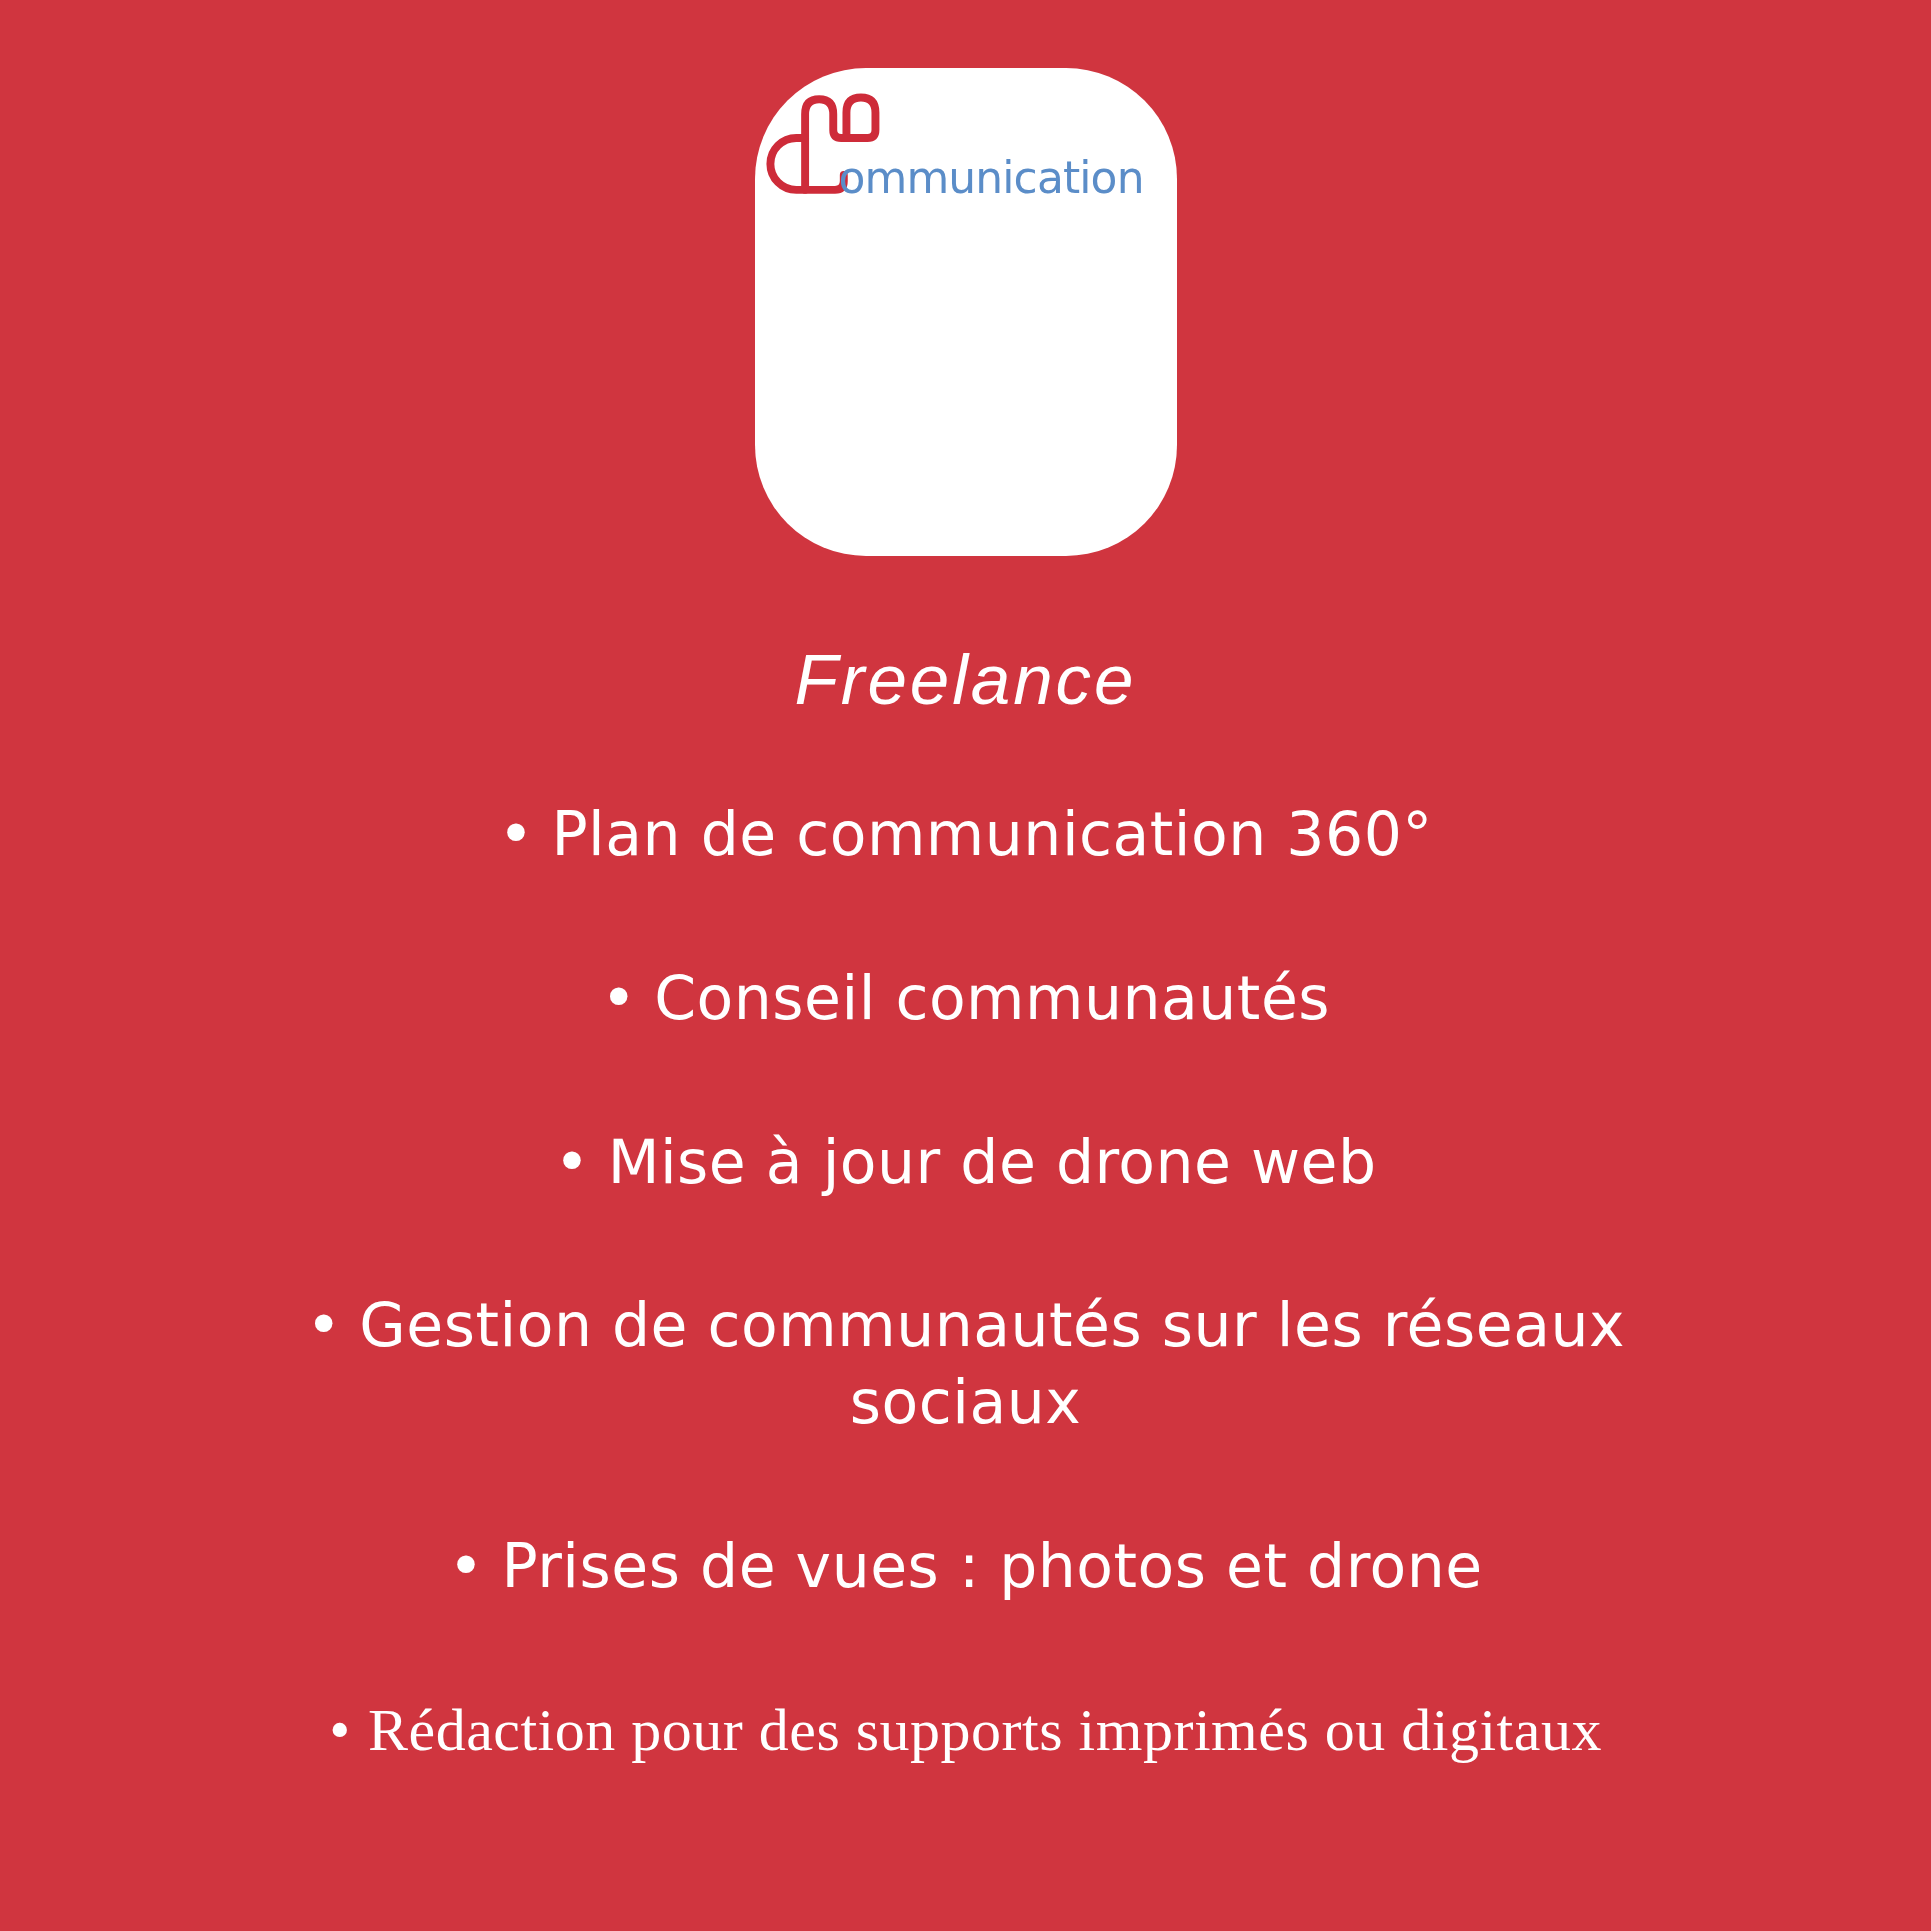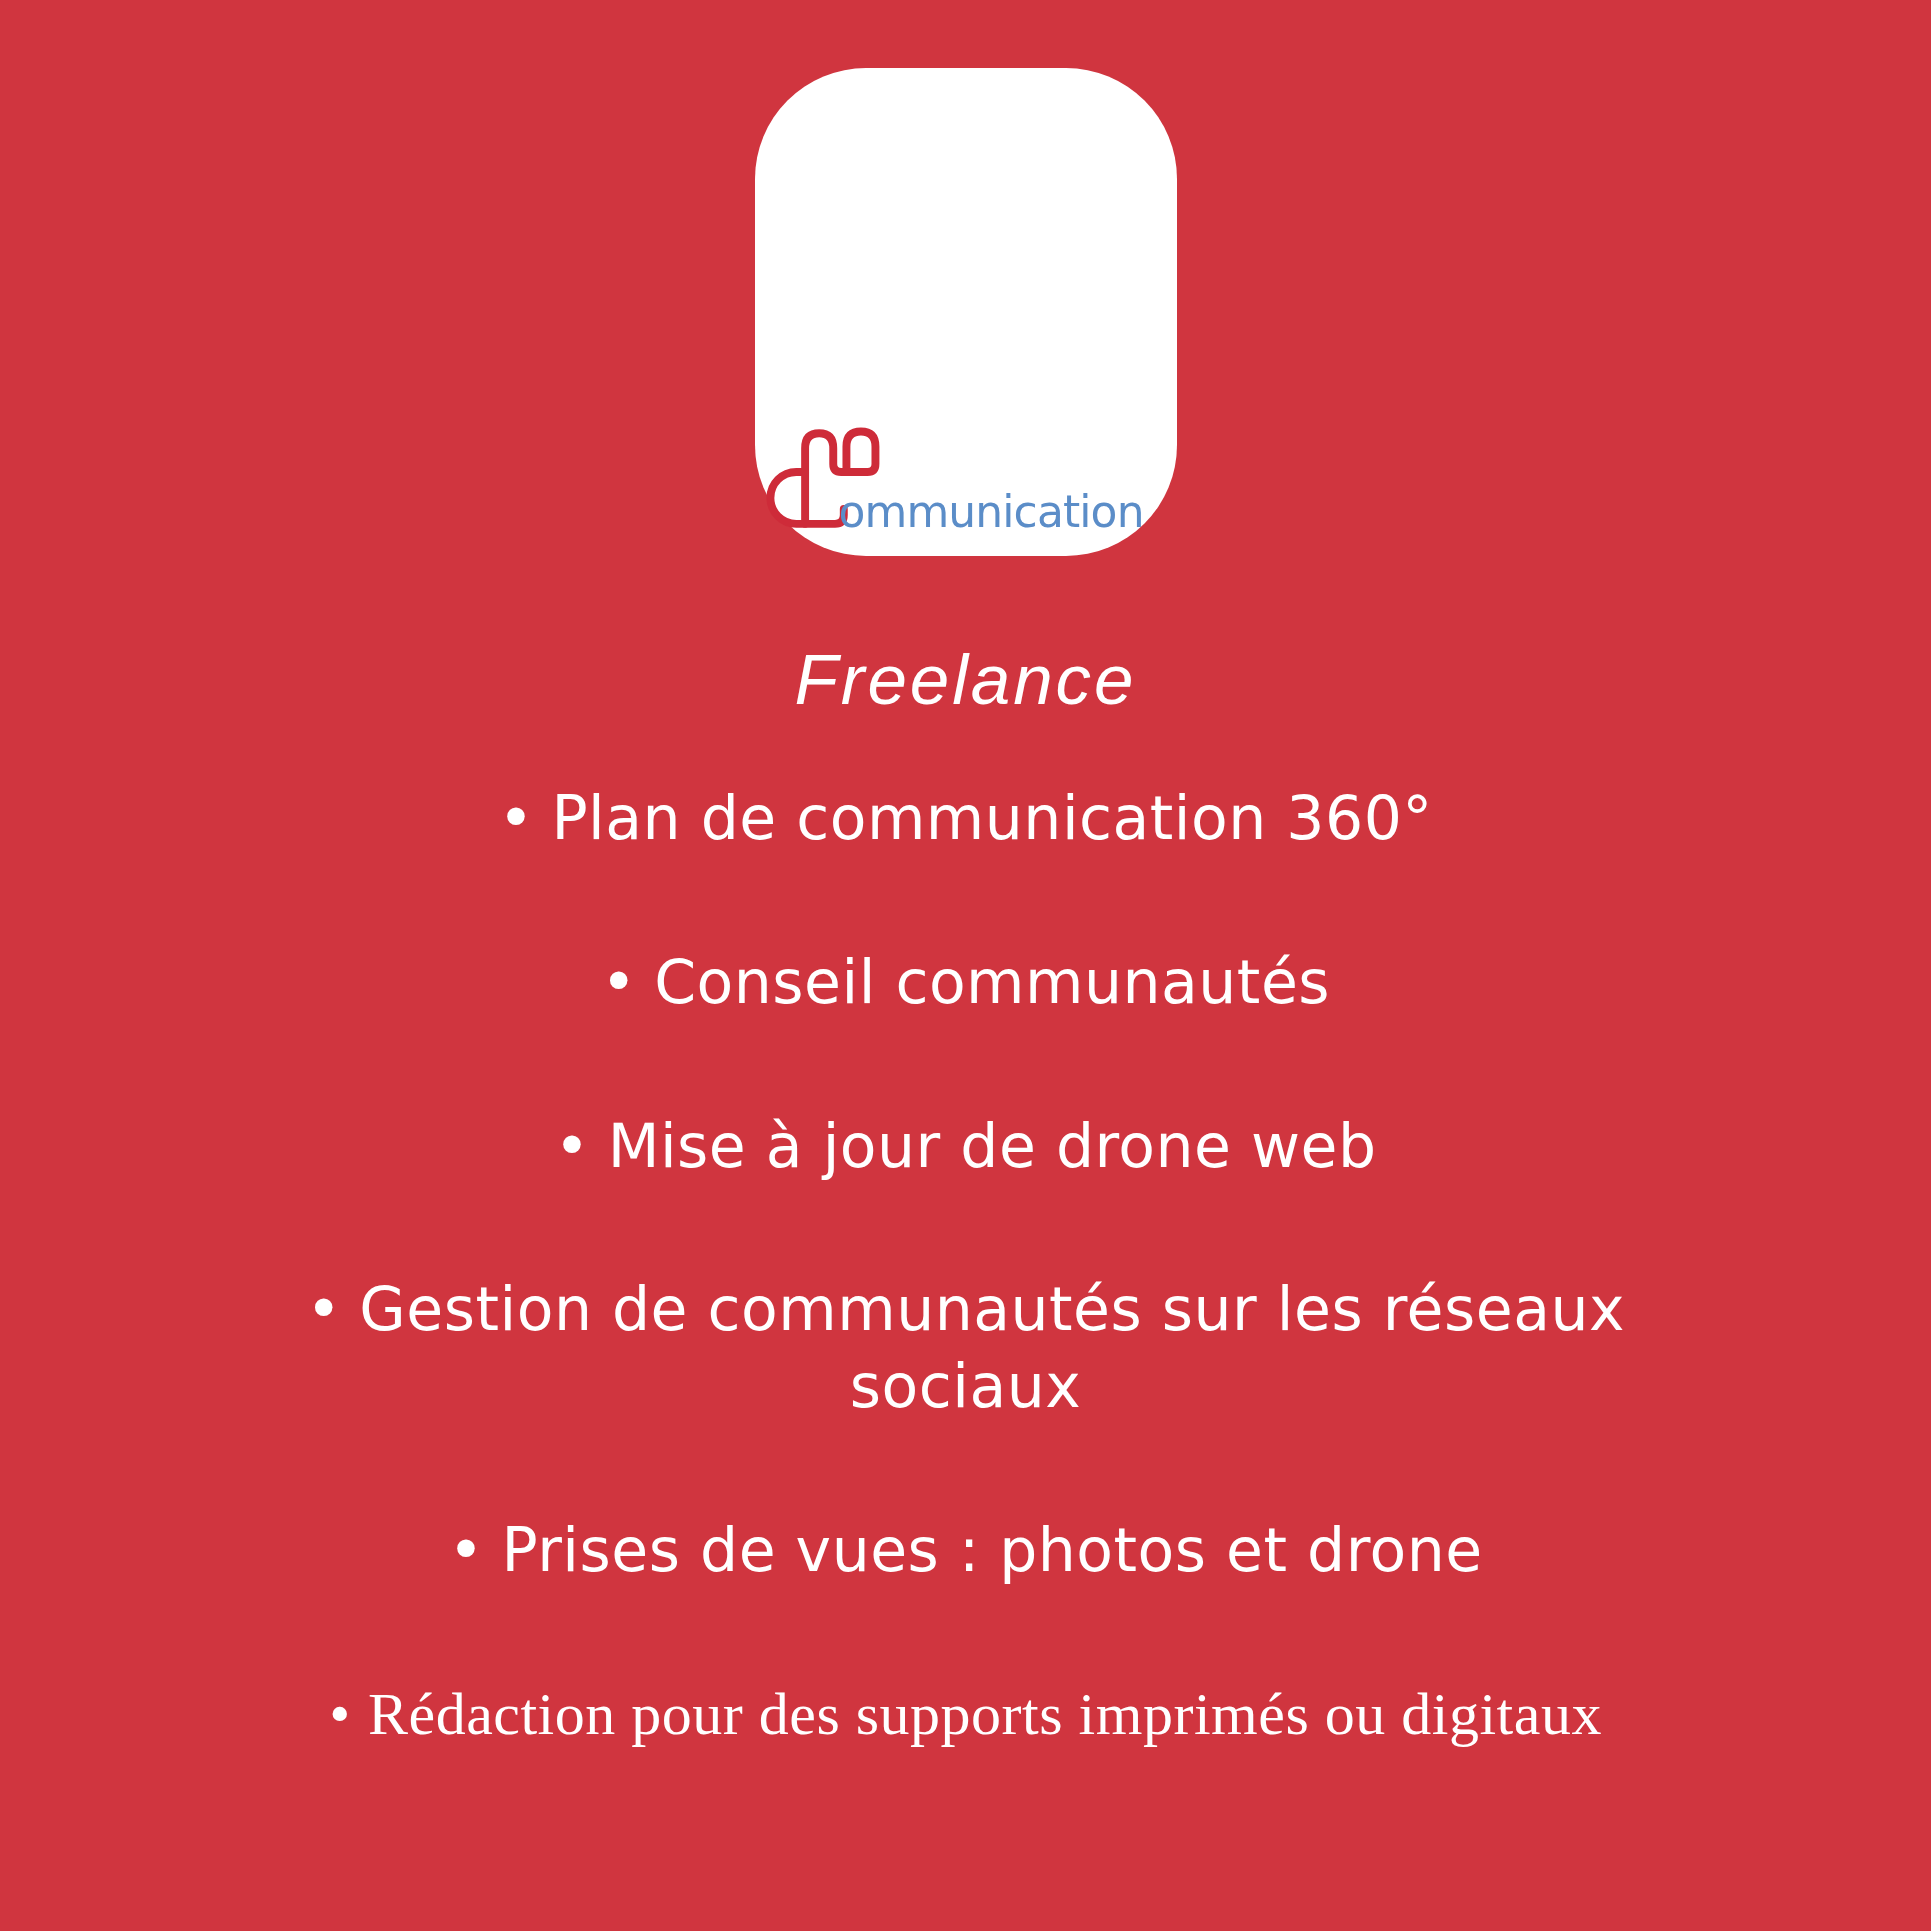--- a/index.html
+++ b/index.html
@@ -18,41 +18,41 @@
     flex-direction: column;
     align-items: center;
   }
   .logo-card {
     width: 422px;
     height: 488px;
     margin-top: 68px;
     background: #FFFFFF;
     border-radius: 111px;
     display: flex;
-    align-items: flex-end;
+    align-items: flex-start;
     justify-content: center;
     flex: 0 0 auto;
   }
   .logo-svg { display: block; }
   .logo-wordmark {
     font-family: "DejaVu Sans", sans-serif;
     font-weight: normal;
     letter-spacing: -1px;
   }
   .subtitle {
     margin-top: 83px;
     color: #FFFFFF;
     font-family: "Liberation Sans", sans-serif;
     font-style: italic;
     font-weight: 200;
     font-size: 71px;
     letter-spacing: 2.9px;
   }
   .services {
-    margin-top: 60px;
+    margin-top: 76px;
     width: 1506px;
   }
   .service-item {
     color: #FFFFFF;
     text-align: center;
     font-size: 60px;
     line-height: 1.28;
     letter-spacing: 0.5px;
     margin-bottom: 87px;
     font-family: "DejaVu Sans", sans-serif;

